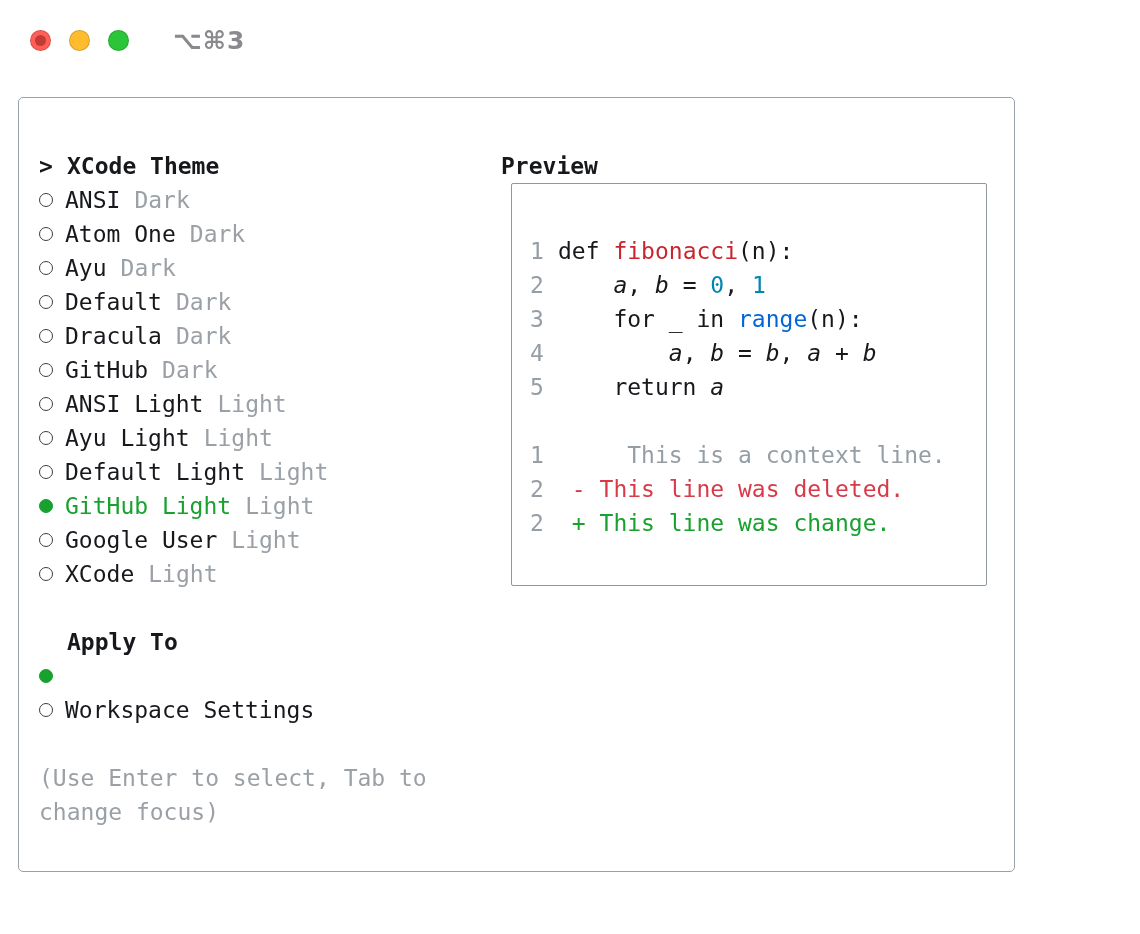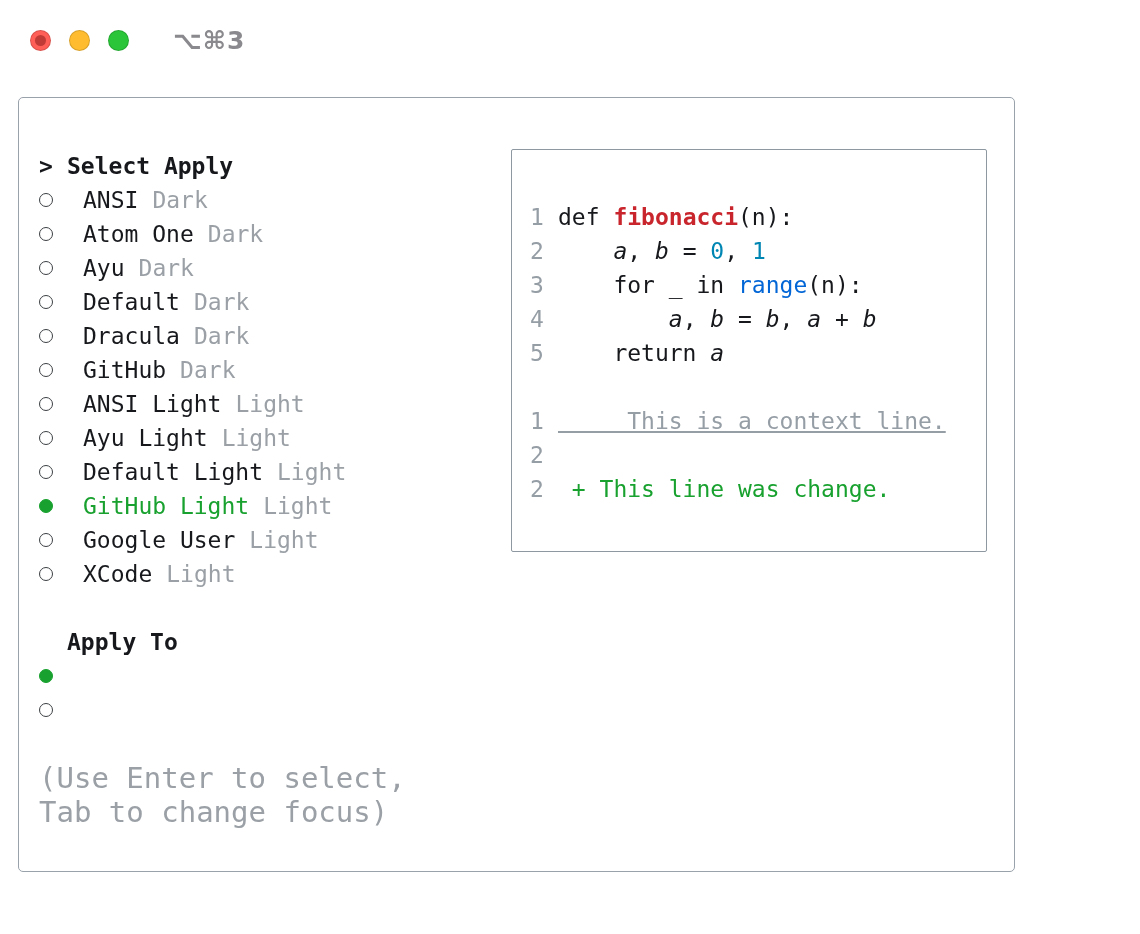--- a/index.html
+++ b/index.html
@@ -19,54 +19,54 @@
   .shortcut { margin-left:26px; font-family:"DejaVu Sans","Liberation Sans",sans-serif; font-size:25px; font-weight:700; color:#8a8a8e; letter-spacing:1px; }
   
   .panel { position:absolute; left:18px; top:97px; width:997px; height:775px; border:1px solid #99a1aa; border-radius:5px; background:#fff; }
   .left-col { position:absolute; left:20px; top:51px; width:430px; }
   .right-col { position:absolute; left:482px; top:51px; }
   .row { display:flex; align-items:center; height:34px; font-size:23px; }
   .cursor { width:28px; font-weight:700; flex:none; }
   .title { font-weight:700; }
   .radio { width:14px; height:14px; border:1.5px solid #3c3f43; border-radius:50%; margin-right:12px; flex:none; }
   .radio.on { background:var(--green); border-color:var(--green); }
-  .tname { white-space:pre;margin-left:18px; }
+  .tname { white-space:pre; }
   .tname.sel { color:var(--green); }
   .variant { color:var(--muted); margin-left:14px; white-space:pre; }
   .apply-title { margin-top:34px; padding-left:28px; }
-  .help { margin-top:34px; width:420px; color:var(--muted); font-size:29px; line-height:34px; }
+  .help { margin-top:34px; width:420px; color:var(--muted); font-size:23px; line-height:34px; }
   
   .preview-box { margin-left:10px; width:476px; height:403px; border:1px solid #8e98a1; border-radius:2px; padding:50px 10px 0 18px; background:#fff; overflow:hidden; }
   .cline { display:flex; align-items:center; height:34px; font-size:23px; white-space:pre; }
   .cline span { white-space:pre; }
   .lnum { color:var(--line_number); width:28px; flex:none; }
-  .c-fn { color:var(--fn_red);font-weight:bold; }
+  .c-fn { color:var(--fn_red); }
   .c-num { color:var(--teal); }
   .c-blue { color:var(--blue); }
   .c-it { font-style:italic; }
-  .c-ctx { color:var(--context_gray);text-decoration:underline; }
+  .c-ctx { color:var(--context_gray); }
   .c-del { color:var(--red); }
   .c-add { color:var(--green); }
 </style>
 </head>
 <body>
 
 <div class="titlebar">
   <span class="light light-close"></span>
   <span class="light light-min"></span>
   <span class="light light-max"></span>
   <span class="shortcut">⌥⌘3</span>
 </div>
 
 <div class="panel">
 
   <div class="left-col">
     <div class="row">
       <span class="cursor">&gt;</span>
-      <span class="title">Select Apply</span>
+      <span class="title">XCode Theme</span>
     </div>
 
     <div>
         <div class="row">
           <span class="radio"></span>
           <span class="tname">ANSI</span>
           <span class="variant">Dark</span>
         </div>
         <div class="row">
           <span class="radio"></span>
@@ -128,33 +128,37 @@
     <div class="row apply-title">
       <span class="title">Apply To</span>
     </div>
 
     <div>
         <div class="row">
           <span class="radio on"></span>
         </div>
         <div class="row">
           <span class="radio"></span>
+          <span class="tname">Workspace Settings</span>
         </div>
       </div>
 
     <div class="help">(Use Enter to select, Tab to change focus)</div>
   </div>
 
   <div class="right-col">
+    <div class="row">
+      <span class="title">Preview</span>
+    </div>
     <div class="preview-box">
         <div class="cline"><span class="lnum">1</span><span>def </span><span class="c-fn">fibonacci</span><span>(n):</span></div>
         <div class="cline"><span class="lnum">2</span><span>    </span><span class="c-it">a</span><span>, </span><span class="c-it">b</span><span> = </span><span class="c-num">0</span><span>, </span><span class="c-num">1</span></div>
         <div class="cline"><span class="lnum">3</span><span>    for _ in </span><span class="c-blue">range</span><span>(n):</span></div>
         <div class="cline"><span class="lnum">4</span><span>        </span><span class="c-it">a</span><span>, </span><span class="c-it">b</span><span> = </span><span class="c-it">b</span><span>, </span><span class="c-it">a</span><span> + </span><span class="c-it">b</span></div>
         <div class="cline"><span class="lnum">5</span><span>    return </span><span class="c-it">a</span></div>
         <div class="cline"><span class="lnum"></span></div>
         <div class="cline"><span class="lnum">1</span><span class="c-ctx">     This is a context line.</span></div>
-        <div class="cline"><span class="lnum">2</span></div>
+        <div class="cline"><span class="lnum">2</span><span class="c-del"> - This line was deleted.</span></div>
         <div class="cline"><span class="lnum">2</span><span class="c-add"> + This line was change.</span></div>
       </div>
   </div>
 
 </div>
 
 </body></html>

